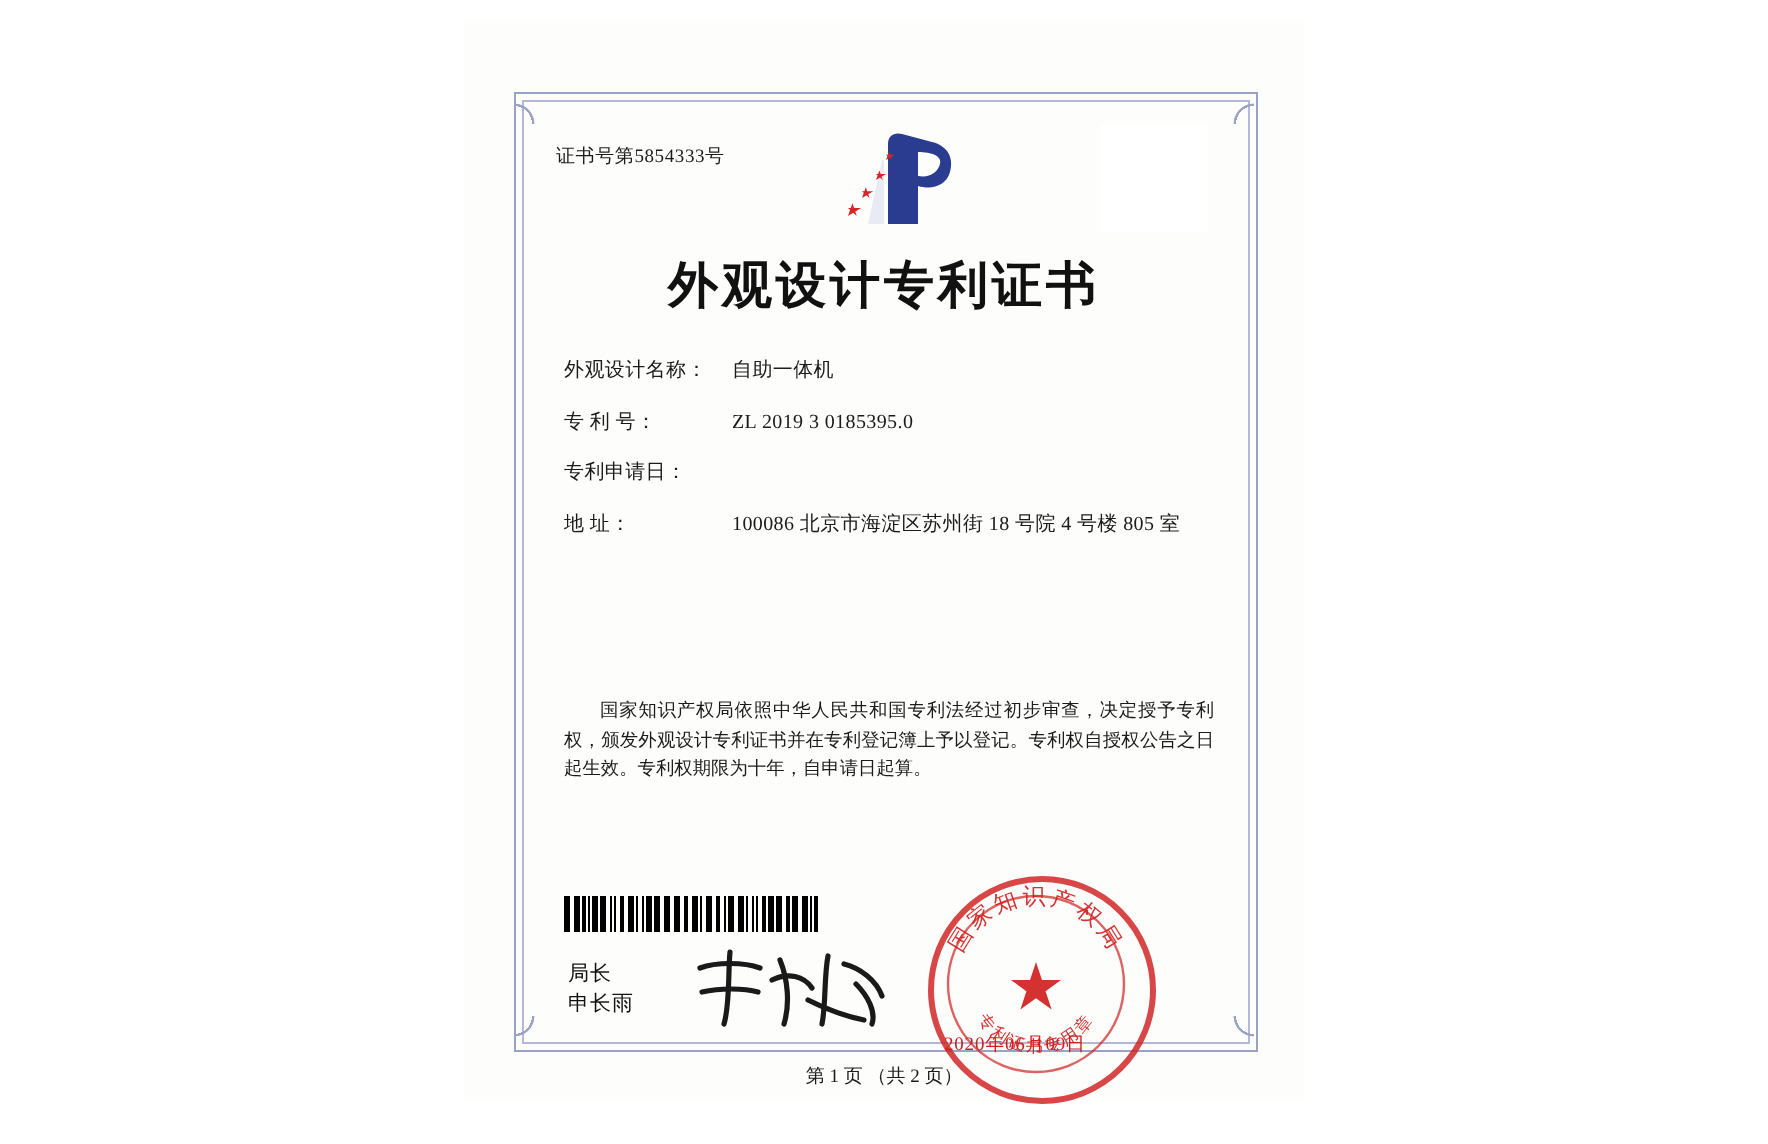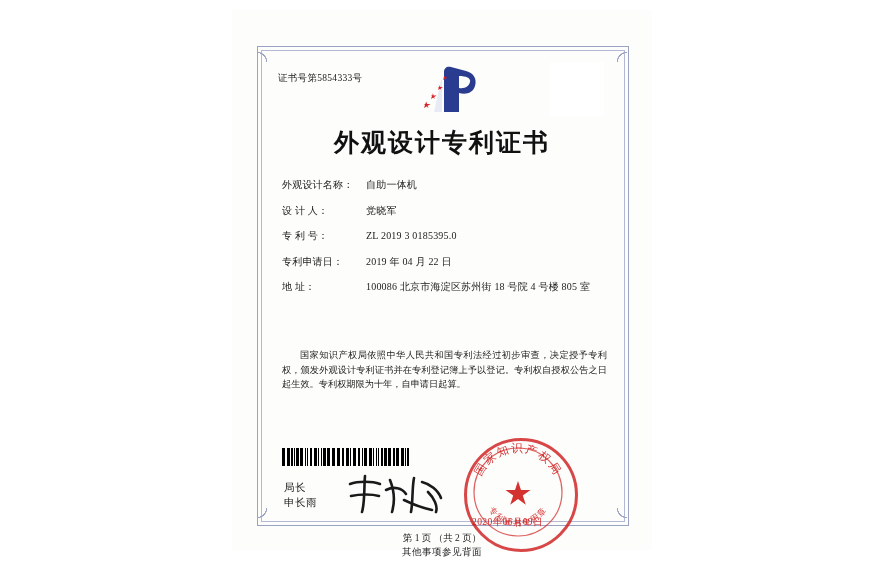--- a/index.html
+++ b/index.html
@@ -277,30 +277,25 @@
     </div>
 
     <div class="title">外观设计专利证书</div>
 
     <div class="fields">
       <div class="field-row">
         <span class="field-label">外观设计名称：</span>
         <span class="field-value">自助一体机</span>
       </div>
       <div class="field-row">
-        <span class="field-label">设 计 人：</span>
-        <span class="field-value">党晓军</span>
-      </div>
-      <div class="field-row">
         <span class="field-label">专 利 号：</span>
         <span class="field-value">ZL 2019 3 0185395.0</span>
       </div>
       <div class="field-row">
         <span class="field-label">专利申请日：</span>
-        <span class="field-value">2019 年 04 月 22 日</span>
       </div>
       <div class="field-row">
         <span class="field-label">地       址：</span>
         <span class="field-value">100086 北京市海淀区苏州街 18 号院 4 号楼 805 室</span>
       </div>
     </div>
 
     <div class="body-text">
       <p>国家知识产权局依照中华人民共和国专利法经过初步审查，决定授予专利权，颁发外观设计专利证书并在专利登记簿上予以登记。专利权自授权公告之日起生效。专利权期限为十年，自申请日起算。</p>
     </div>
@@ -382,14 +377,13 @@
           <path d="M80 10 C88 12, 96 18, 99 26"></path>
           <path d="M86 20 C92 26, 96 34, 94 40"></path>
           <path d="M62 28 C70 32, 80 36, 90 38"></path>
         </g>
       </svg>
     </div>
 
     <div class="page-num">第 1 页 （共 2 页）</div>
   </div>
 
-  <div class="sheet-footer">其他事项参见背面</div>
 </div>
 
 </body></html>

